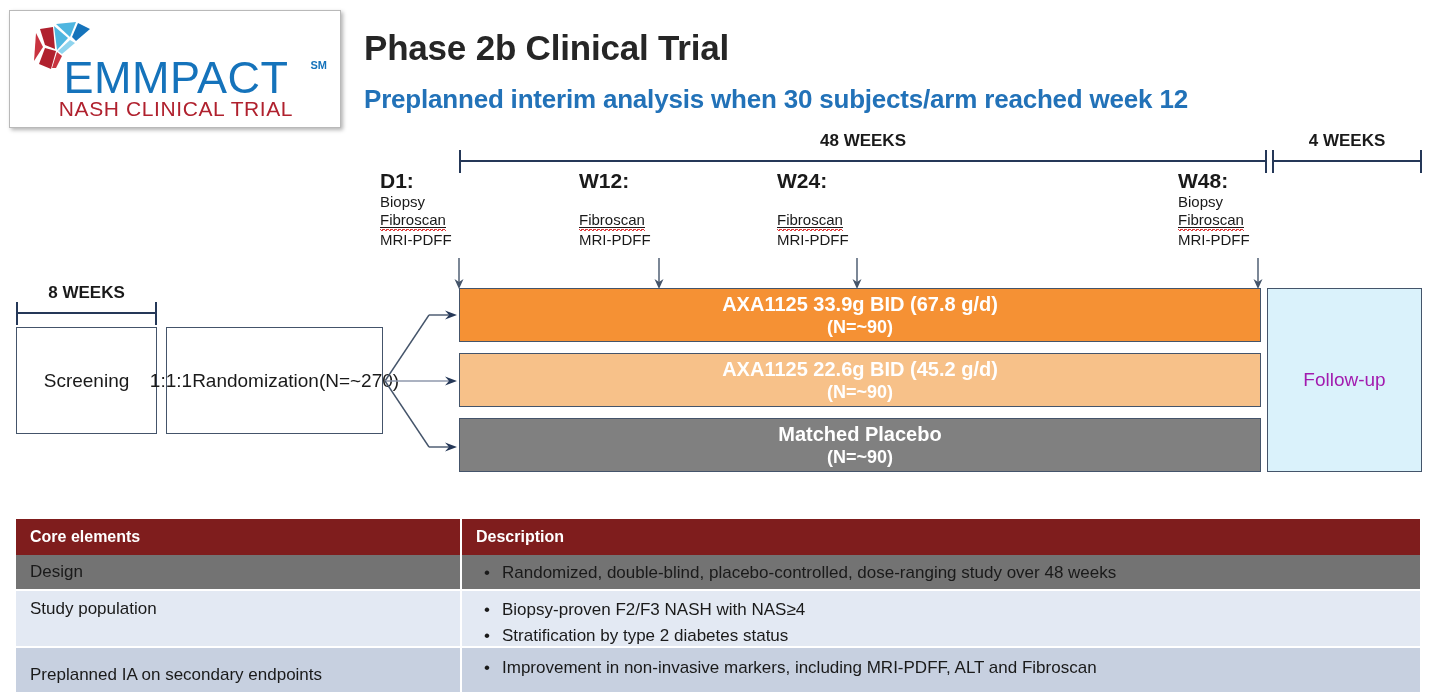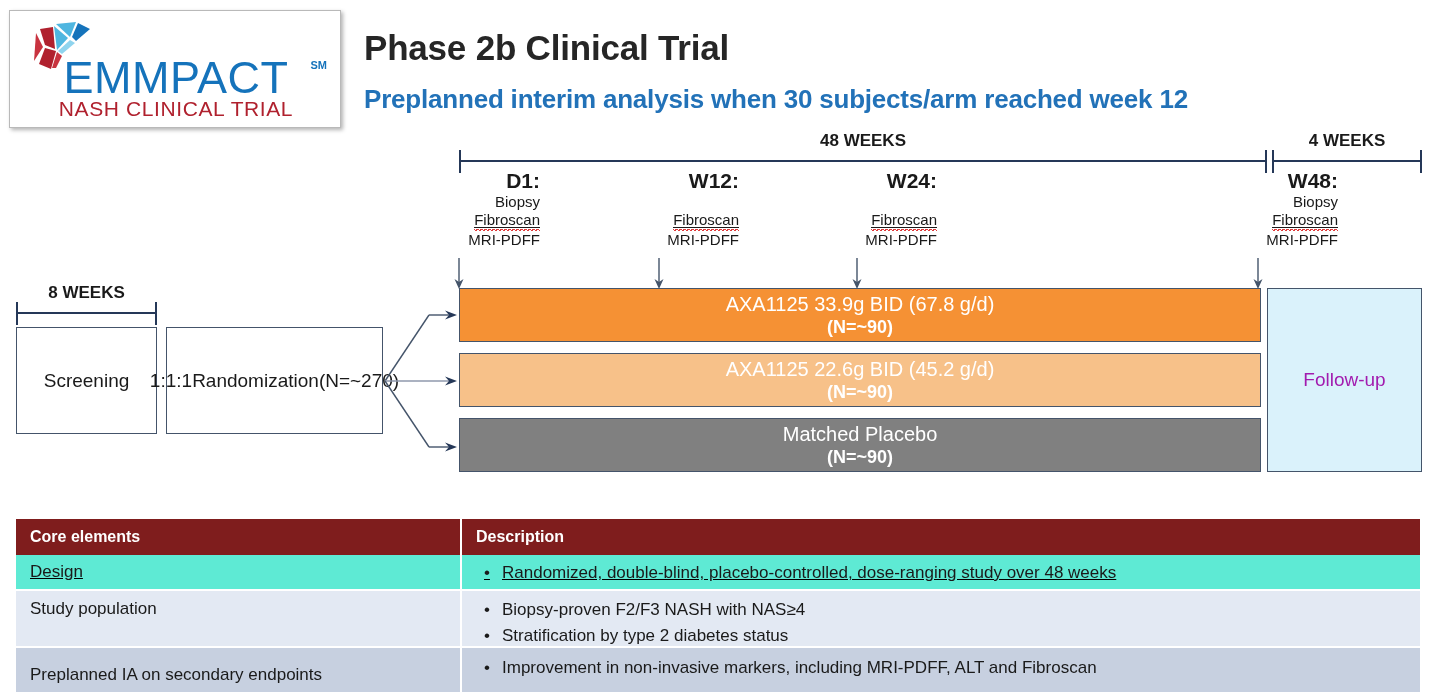--- a/index.html
+++ b/index.html
@@ -57,21 +57,21 @@
     position: absolute; top: 2px; width: 2px; height: 23px; background: #253858;
   }
   .bracket .btick.l { left: 0; }
   .bracket .btick.r { right: 0; }
   .bracket-label {
     position: absolute; font-size: 17px; font-weight: 700; color: #1a1a1a;
     white-space: nowrap; text-align: center;
   }
 
   
-  .visit { position: absolute; text-align: right; width: 160px; }
+  .visit { position: absolute; text-align: left; width: 160px; }
   .visit .v-title {
     font-size: 21px; font-weight: 700; color: #1a1a1a; line-height: 25px;
   }
   .visit .v-line { font-size: 15px; color: #1a1a1a; line-height: 18px; }
   .misspell {
     display: inline-block; position: relative;
     background-image:
       repeating-linear-gradient(135deg,
         #e03b3b 0px, #e03b3b 1px, transparent 1px, transparent 2px,
         #e03b3b 2px, #e03b3b 3px, transparent 3px, transparent 4px);
@@ -93,21 +93,21 @@
     text-align: center; font-size: 19px; color: #1a1a1a; line-height: 26px;
   }
 
   
   .arm {
     position: absolute;
     display: flex; flex-direction: column;
     align-items: center; justify-content: center;
     text-align: center; color: #ffffff;
   }
-  .arm .a1 { font-size: 20px; font-weight: 400; line-height: 24px; }
+  .arm .a1 { font-size: 20px; font-weight: 700; line-height: 24px; }
   .arm .a2 { font-size: 18px; font-weight: 700; line-height: 22px; }
   .followup {
     position: absolute; background: #DAF2FB; border: 1px solid #44546a;
     display: flex; align-items: center; justify-content: center;
     font-size: 19px; color: #a21caf;
   }
 
   
   .tbl { position: absolute; left: 16px; top: 519px; width: 1404px; }
   .tbl-head {
@@ -261,21 +261,21 @@
   <div class="followup" style="left:1267px; top:288px; width:155px; height:184px;">
     <span>Follow-up</span>
   </div>
 
   <div class="tbl">
     <div class="tbl-head">
       <div class="c1">Core elements</div>
       <div class="c2">Description</div>
     </div>
 
-    <div class="tbl-row" style="background:#5eead4; height:36px;text-decoration:underline;">
+    <div class="tbl-row" style="background:#737373; height:36px;">
       <div class="c1">Design</div>
       <div class="c2" style="padding-top:5px;">
         <div class="bullet">
           <span class="dot">•</span>
           <span>Randomized, double-blind, placebo-controlled, dose-ranging study over 48 weeks</span>
         </div>
       </div>
     </div>
 
     <div class="tbl-row" style="background:#E3E9F3; height:57px;">

